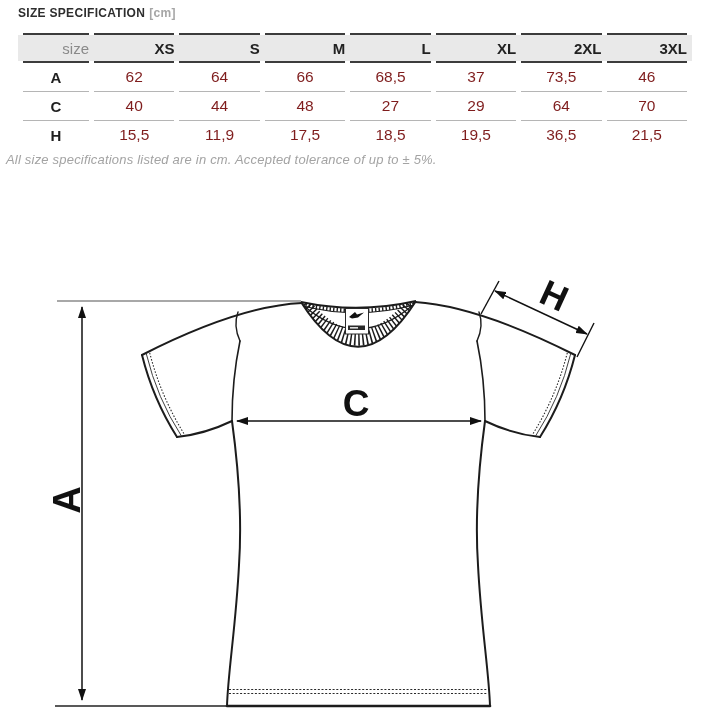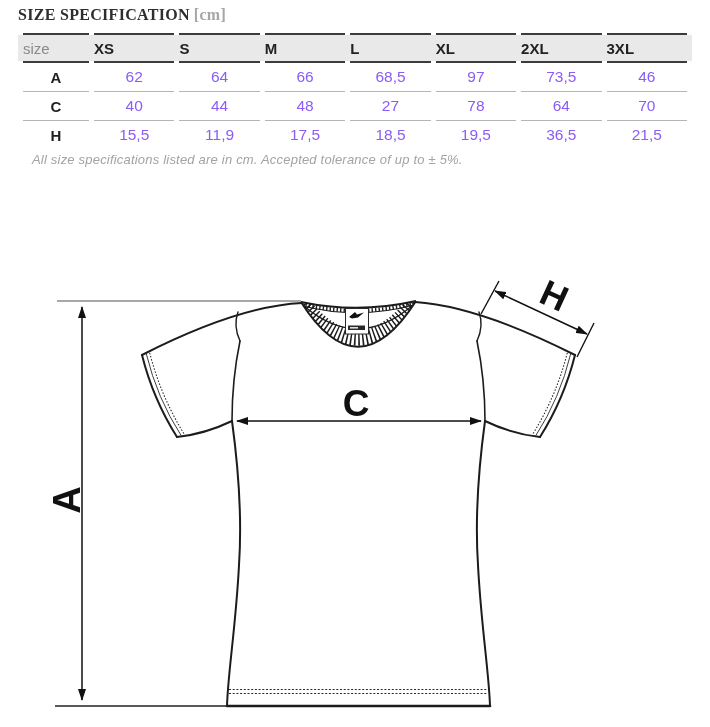--- a/index.html
+++ b/index.html
@@ -1,39 +1,39 @@
 <!DOCTYPE html>
 <html><head>
 <meta charset="utf-8">
 <style>
   html,body{margin:0;padding:0;}
   body{
     width:710px;height:727px;position:relative;background:#fff;overflow:hidden;
     font-family:"Liberation Sans",sans-serif;color:#2e2e2e;
   }
-  .title{position:absolute;top:6px;left:18px;font-size:16px;font-weight:700;letter-spacing:.3px;color:#2e2e2e;font-family:Liberation Serif, serif;}
+  .title{position:absolute;top:6px;left:18px;font-size:12px;font-weight:700;letter-spacing:.3px;color:#2e2e2e;}
   .title .unit{color:#a6a6a6;font-weight:600;margin-left:4px;}
   .band{position:absolute;top:35px;left:18px;width:674px;height:26px;background:#e9e9e9;}
   table.spec{
     position:absolute;top:33px;left:18px;width:674px;
     border-collapse:separate;border-spacing:5px 0;table-layout:fixed;
   }
   table.spec th{
-    height:26px;padding:0;text-align:left;font-size:15px;font-weight:700;color:#222;
+    height:26px;padding:0;text-align:right;font-size:15px;font-weight:700;color:#222;
     border-top:2px solid #3c3c3c;border-bottom:2px solid #3c3c3c;background:transparent;
   }
   table.spec th.size{font-weight:400;color:#8a8a8a;}
   table.spec td{
-    height:28px;padding:0;text-align:center;font-size:15.5px;color:#8b5cf6;
+    height:28px;padding:0;text-align:center;font-size:15.5px;color:#7f1d1d;
     border-bottom:1px solid #b5b5b5;
   }
   table.spec td.rowlabel{font-weight:700;color:#1f1f1f;font-size:15px;}
   table.spec tr.last td{border-bottom:none;}
   .footnote{
-    position:absolute;top:152px;left:32px;font-size:13px;font-style:italic;
+    position:absolute;top:152px;left:6px;font-size:13px;font-style:italic;
     color:#a3a3a3;letter-spacing:.2px;
   }
   svg.diagram{position:absolute;top:250px;left:0;}
   .dimtext{fill:#111;font-family:"Liberation Sans",sans-serif;font-weight:600;}
 </style>
 </head>
 <body>
 
 <div class="title">
   <span>SIZE SPECIFICATION</span><span class="unit">[cm]</span>
@@ -64,31 +64,31 @@
       <th>3XL</th>
     </tr>
   </thead>
   <tbody>
     <tr>
       <td class="rowlabel">A</td>
       <td>62</td>
       <td>64</td>
       <td>66</td>
       <td>68,5</td>
-      <td>97</td>
+      <td>37</td>
       <td>73,5</td>
       <td>46</td>
     </tr>
     <tr>
       <td class="rowlabel">C</td>
       <td>40</td>
       <td>44</td>
       <td>48</td>
       <td>27</td>
-      <td>78</td>
+      <td>29</td>
       <td>64</td>
       <td>70</td>
     </tr>
     <tr class="last">
       <td class="rowlabel">H</td>
       <td>15,5</td>
       <td>11,9</td>
       <td>17,5</td>
       <td>18,5</td>
       <td>19,5</td>

